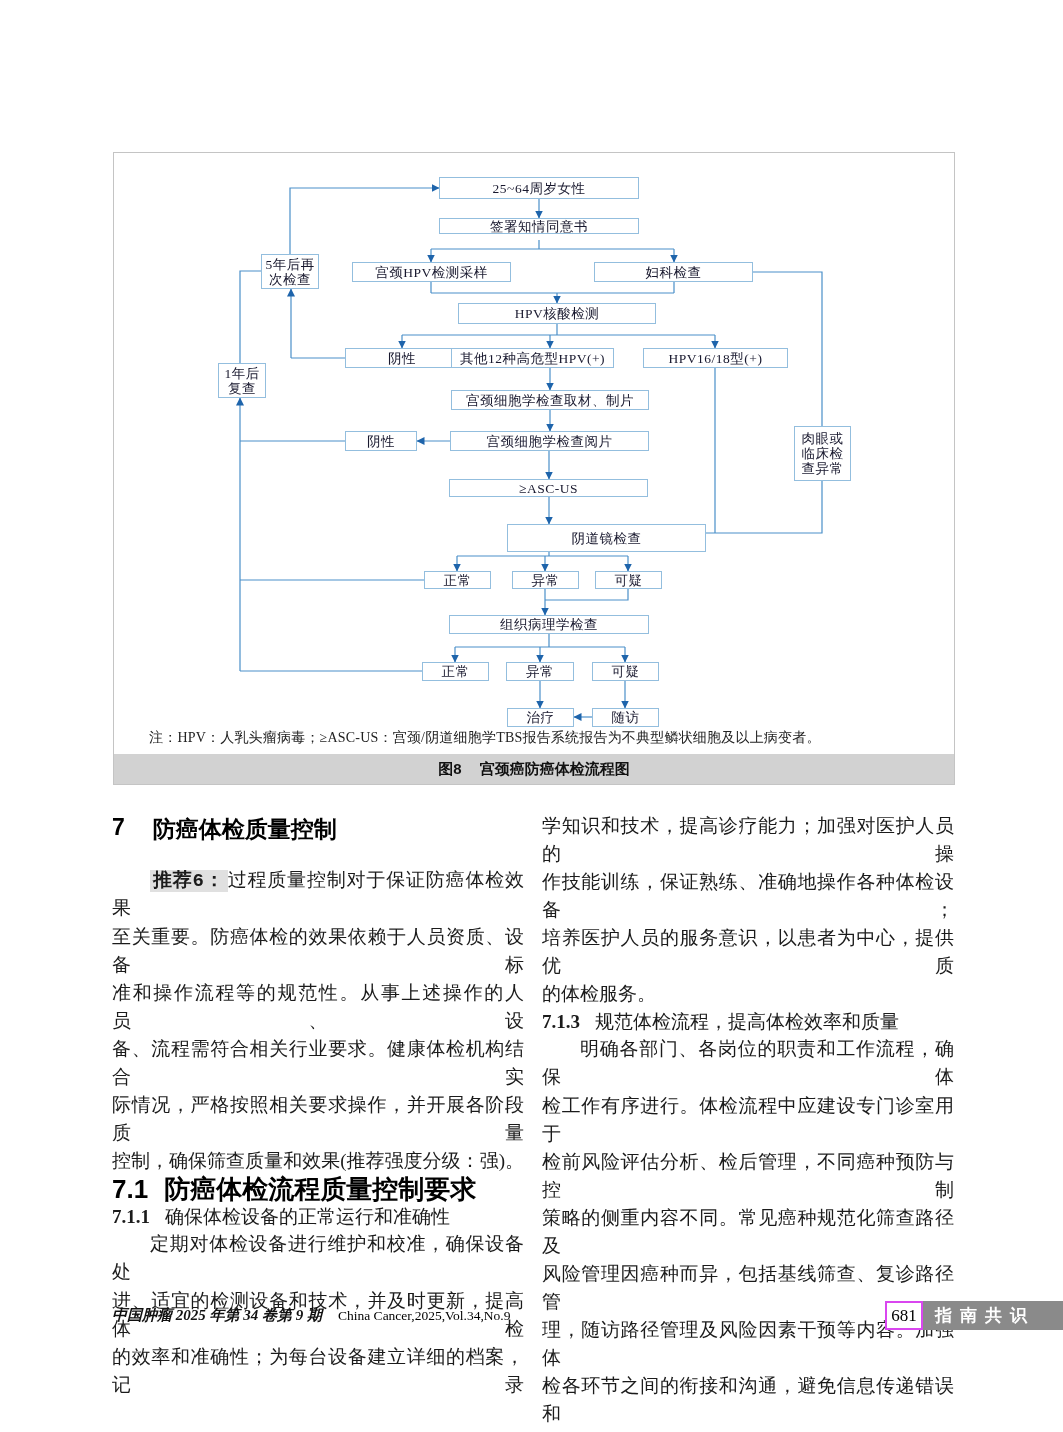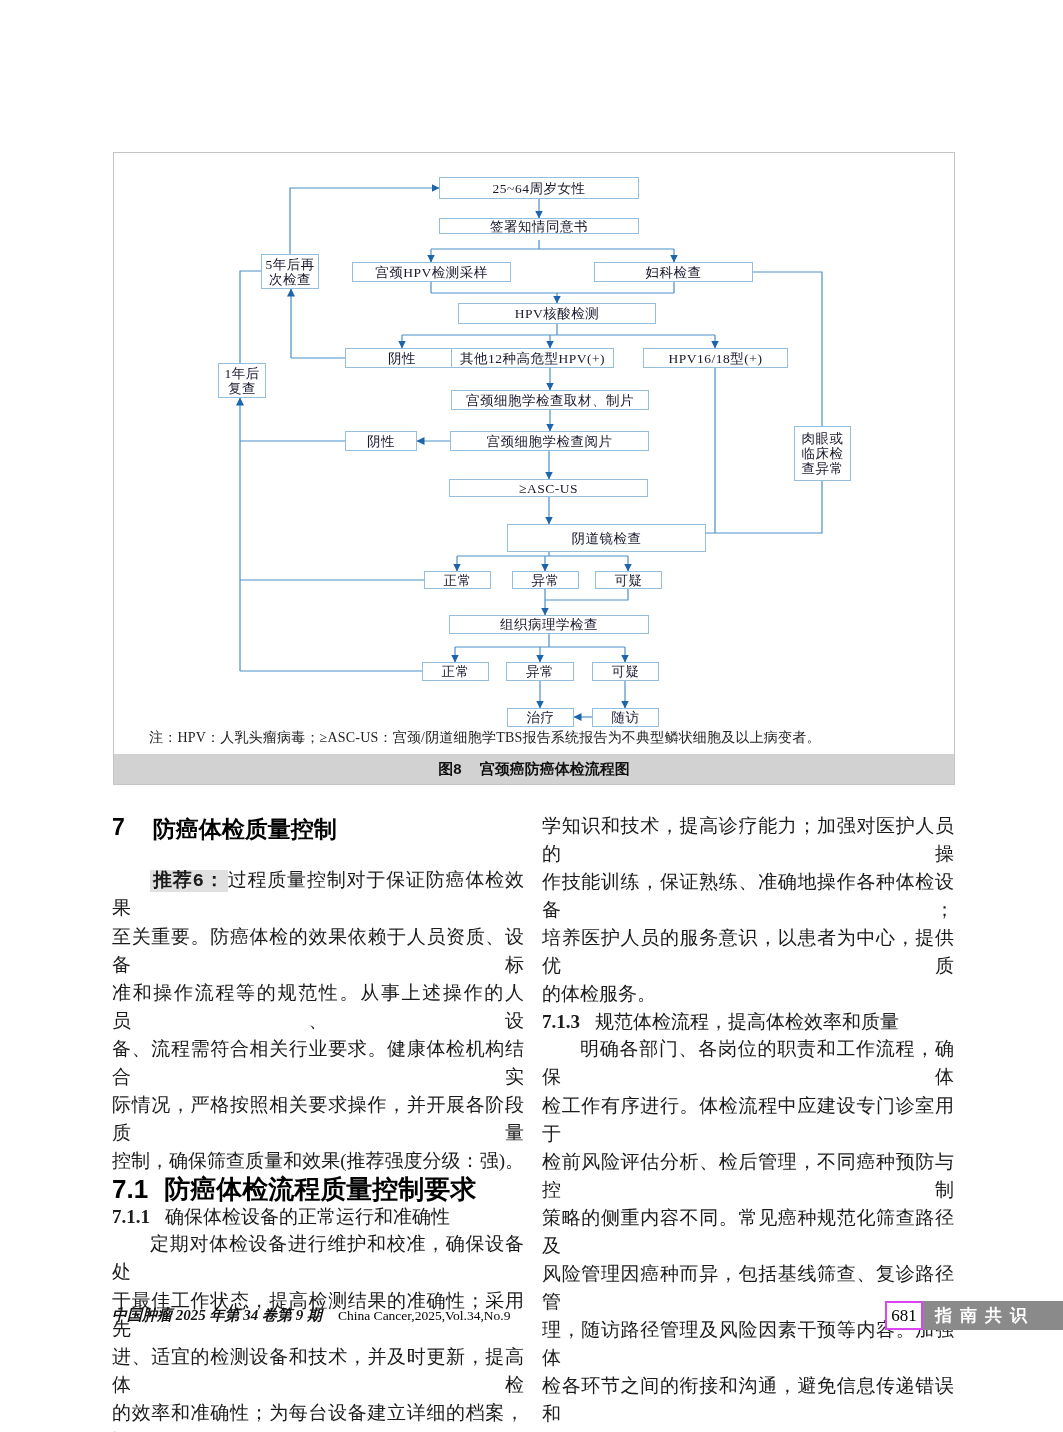--- a/index.html
+++ b/index.html
@@ -159,21 +159,20 @@
       <span class="num">7.1</span>
       <span>防癌体检流程质量控制要求</span>
     </div>
     <div class="h4">
       <span class="num">7.1.1</span>
       <span>确保体检设备的正常运行和准确性</span>
     </div>
     <div class="line ind">定期对体检设备进行维护和校准，确保设备处</div>
     <div>
 
-    <div class="line">于最佳工作状态，提高检测结果的准确性；采用先</div>
         <div class="line">进、适宜的检测设备和技术，并及时更新，提高体检</div>
         <div class="line">的效率和准确性；为每台设备建立详细的档案，记录</div>
       </div>
 
   </div>
 
   <div class="col">
     <div>
 
     <div class="line">学知识和技术，提高诊疗能力；加强对医护人员的操</div>

